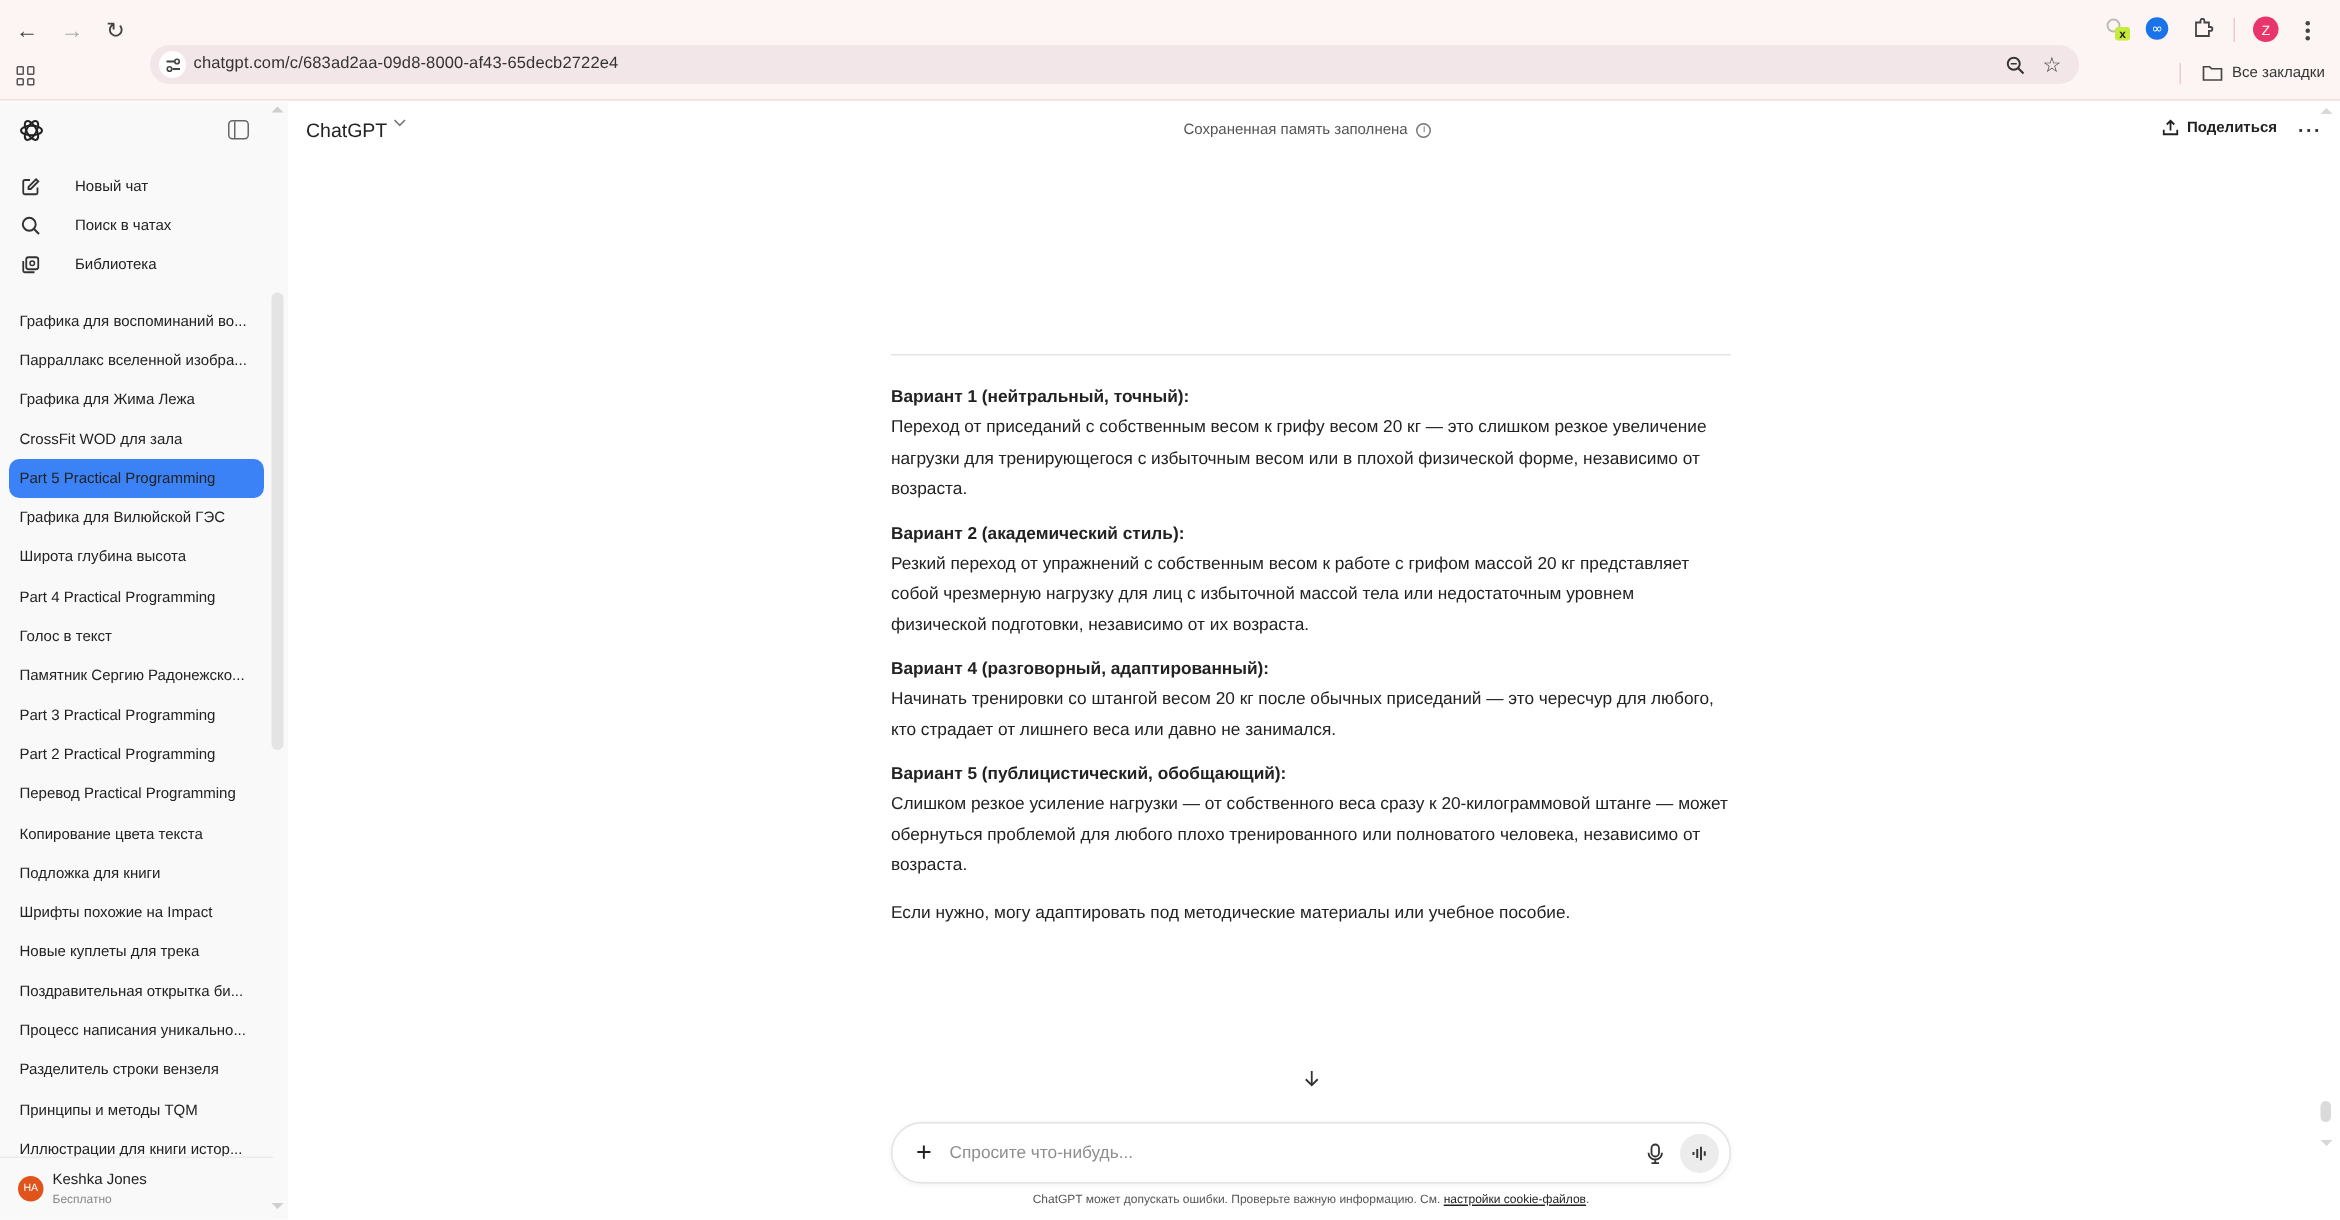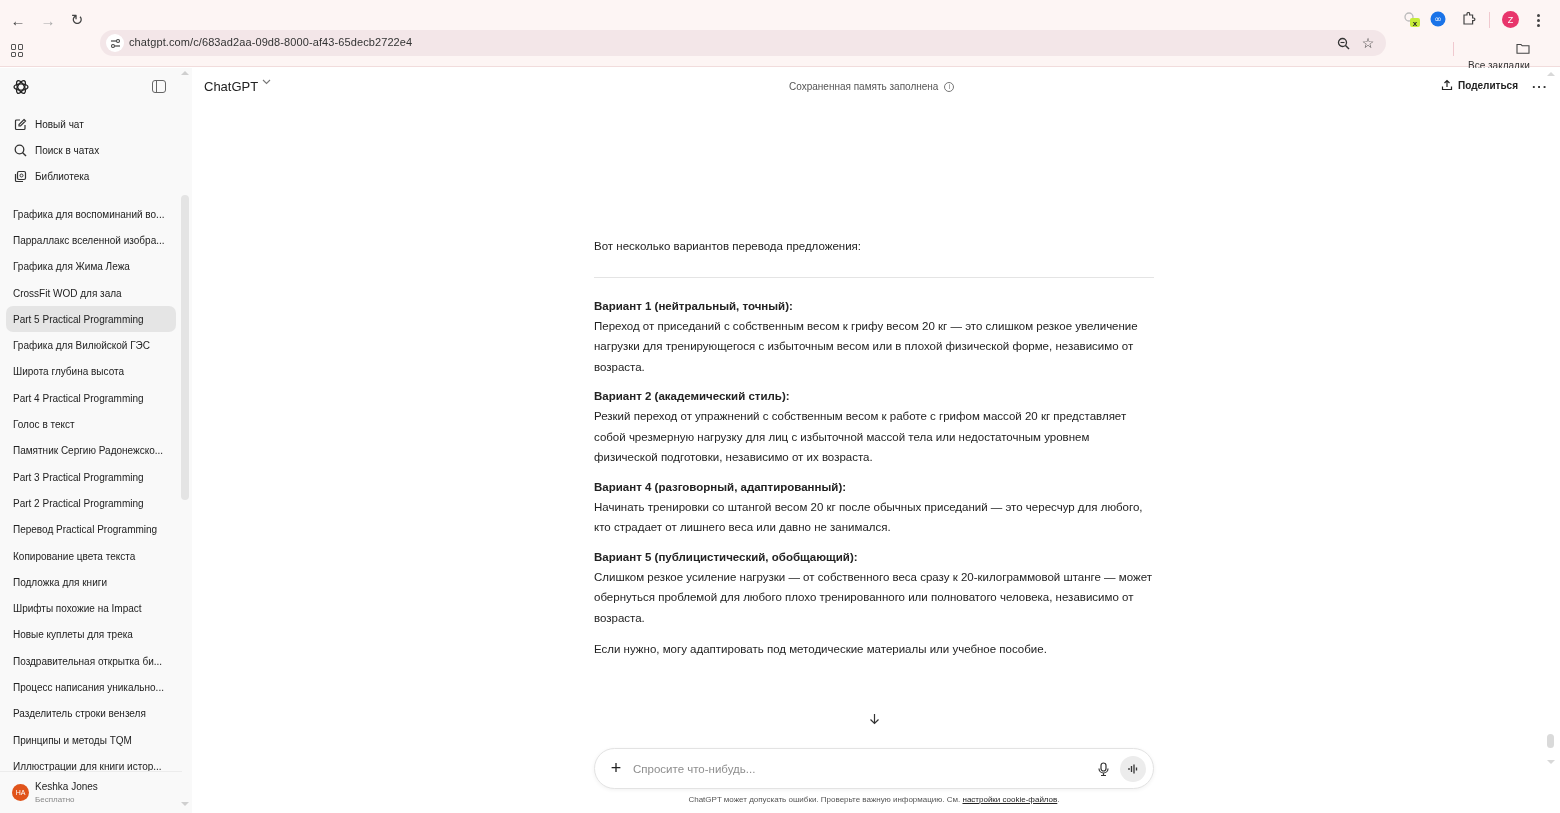--- a/index.html
+++ b/index.html
@@ -14,32 +14,32 @@
     .omni-tune { position: absolute; left: 6px; top: 4px; width: 18px; height: 18px; border-radius: 9px; background: #fff; display: flex; align-items: center; justify-content: center; }
     .url { position: absolute; left: 29px; top: 6px; font-size: 11px; color: #333; letter-spacing: 0.1px; }
     .omni-icon { position: absolute; top: 4px; width: 18px; height: 18px; color: #333; display: flex; align-items: center; justify-content: center; font-size: 14px; }
     .ext-icon { position: absolute; top: 10px; width: 18px; height: 18px; display: flex; align-items: center; justify-content: center; }
     .profile { position: absolute; left: 1502px; top: 11px; width: 17px; height: 17px; border-radius: 50%; background: #e8356b; color: #fff; font-size: 9px; display: flex; align-items: center; justify-content: center; }
     .kebab { position: absolute; left: 1533px; top: 10px; width: 10px; height: 20px; display: flex; flex-direction: column; align-items: center; justify-content: center; gap: 2px; }
     .kebab i { width: 3px; height: 3px; background: #444; border-radius: 50%; display: block; }
     .chrome-sep { position: absolute; width: 1px; height: 16px; background: #f0c9cf; }
     .apps-icon { position: absolute; left: 11px; top: 44px; width: 13px; height: 13px; display: grid; grid-template-columns: 5px 5px; gap: 2px; }
     .apps-icon i { border: 1.2px solid #555; border-radius: 1px; display: block; }
-    .bookmarks { position: absolute; left: 1468px; top: 43px; display: flex; align-items: flex-end; gap: 6px; font-size: 10px; color: #333; flex-direction: column; }
+    .bookmarks { position: absolute; left: 1468px; top: 43px; display: flex; align-items: flex-start; gap: 6px; font-size: 10px; color: #333; }
 
     
     .sidebar { position: absolute; left: 0; top: 68px; width: 192px; height: 745px; background: #f9f9f9; }
     .sb-logo { position: absolute; left: 12px; top: 10px; width: 18px; height: 18px; }
     .sb-toggle { position: absolute; left: 152px; top: 12px; width: 14px; height: 13px; border: 1.3px solid #666; border-radius: 3px; }
     .sb-toggle::before { content: ""; position: absolute; left: 3px; top: 0; width: 1.3px; height: 100%; background: #666; }
-    .sb-action { position: absolute; left: 8px; height: 24px; width: 168px; display: flex; align-items: center; gap: 8px; padding-left: 6px; font-size: 10px; color: #222; border-radius: 6px; }
+    .sb-action { position: absolute; left: 8px; height: 24px; width: 168px; display: flex; align-items: center; gap: 23px; padding-left: 6px; font-size: 10px; color: #222; border-radius: 6px; }
     .sb-action svg { width: 13px; height: 13px; }
     .chat-list { position: absolute; left: 0; top: 133px; width: 182px; height: 570px; overflow: hidden; }
     .chat-item { height: 26.3px; margin: 0 6px; padding-left: 7px; display: flex; align-items: center; font-size: 10px; color: #222; border-radius: 7px; white-space: nowrap; overflow: hidden; }
-    .chat-item.active { background: #e5e5e5; }
+    .chat-item.active { background: #3b82f6; }
     .sb-scroll-track { position: absolute; left: 181px; top: 127px; width: 8px; height: 305px; background: #e4e4e4; border-radius: 4px; }
     .sb-arrow-up { position: absolute; left: 181px; top: 3px; width: 0; height: 0; border-left: 4px solid transparent; border-right: 4px solid transparent; border-bottom: 4px solid #cfcfcf; }
     .sb-arrow-down { position: absolute; left: 181px; top: 734px; width: 0; height: 0; border-left: 4px solid transparent; border-right: 4px solid transparent; border-top: 4px solid #cfcfcf; }
     .sb-user { position: absolute; left: 0; top: 703px; width: 182px; height: 42px; border-top: 1px solid #ececec; background: #f9f9f9; }
     .avatar { position: absolute; left: 12px; top: 12px; width: 17px; height: 17px; border-radius: 50%; background: #e0541b; color: #fff; font-size: 7px; display: flex; align-items: center; justify-content: center; }
     .user-name { position: absolute; left: 35px; top: 9px; font-size: 10px; color: #222; }
     .user-plan { position: absolute; left: 35px; top: 23px; font-size: 8px; color: #888; }
 
     
     .main { position: absolute; left: 192px; top: 68px; width: 1368px; height: 745px; background: #fff; }
@@ -233,21 +233,20 @@
         <path d="M6 8V1.5M3.5 4L6 1.5 8.5 4" fill="none" stroke="#222" stroke-width="1.2"></path>
         <path d="M1.5 7.5v3h9v-3" fill="none" stroke="#222" stroke-width="1.2"></path>
       </svg>
     <span>Поделиться</span>
   </div>
   <div class="more">···</div>
   <div class="main-scroll-arrow"></div>
 
 
   <div class="answer">
-    <p class="intro">Вот несколько вариантов перевода предложения:</p>
     <hr>
     <div class="variant">
       <div class="variant-title">Вариант 1 (нейтральный, точный):</div>
       <div>Переход от приседаний с собственным весом к грифу весом 20 кг — это слишком резкое увеличение нагрузки для тренирующегося с избыточным весом или в плохой физической форме, независимо от возраста.</div>
     </div>
     <div class="variant">
       <div class="variant-title">Вариант 2 (академический стиль):</div>
       <div>Резкий переход от упражнений с собственным весом к работе с грифом массой 20 кг представляет собой чрезмерную нагрузку для лиц с избыточной массой тела или недостаточным уровнем физической подготовки, независимо от их возраста.</div>
     </div>
     <div class="variant">

